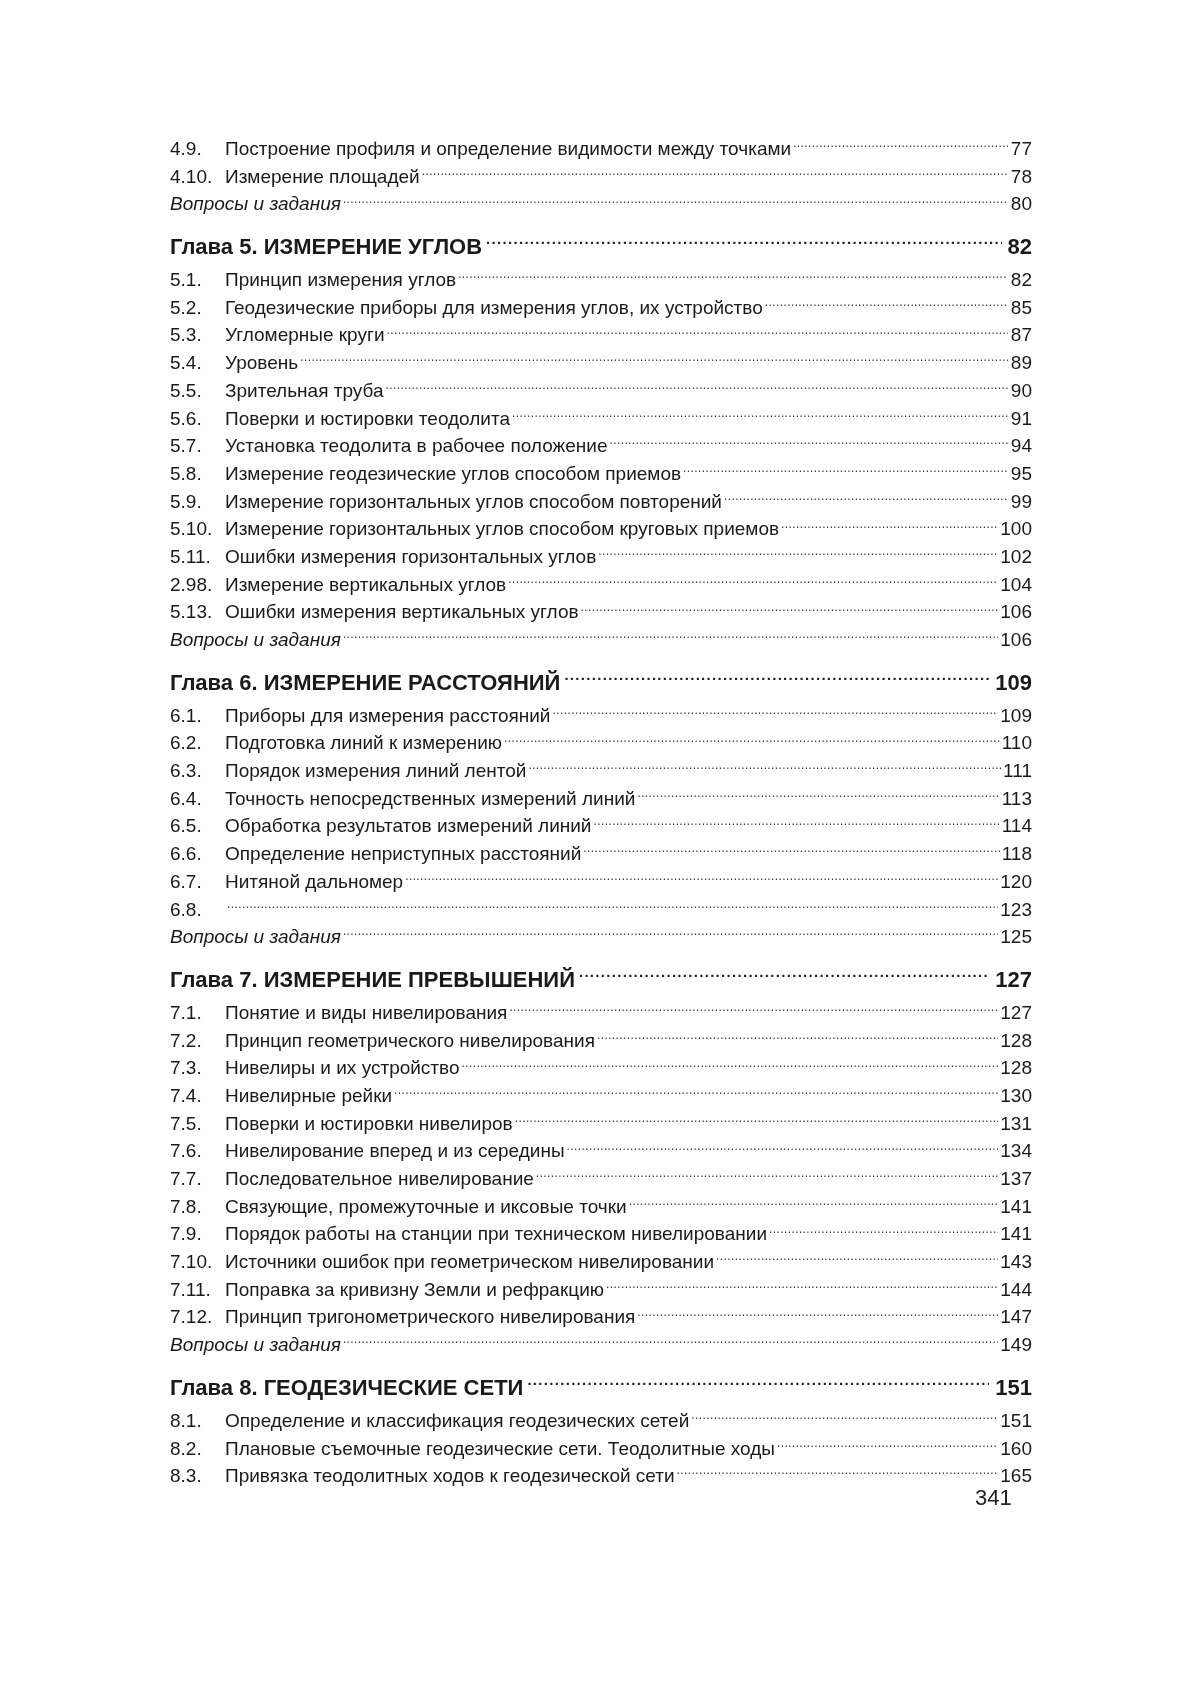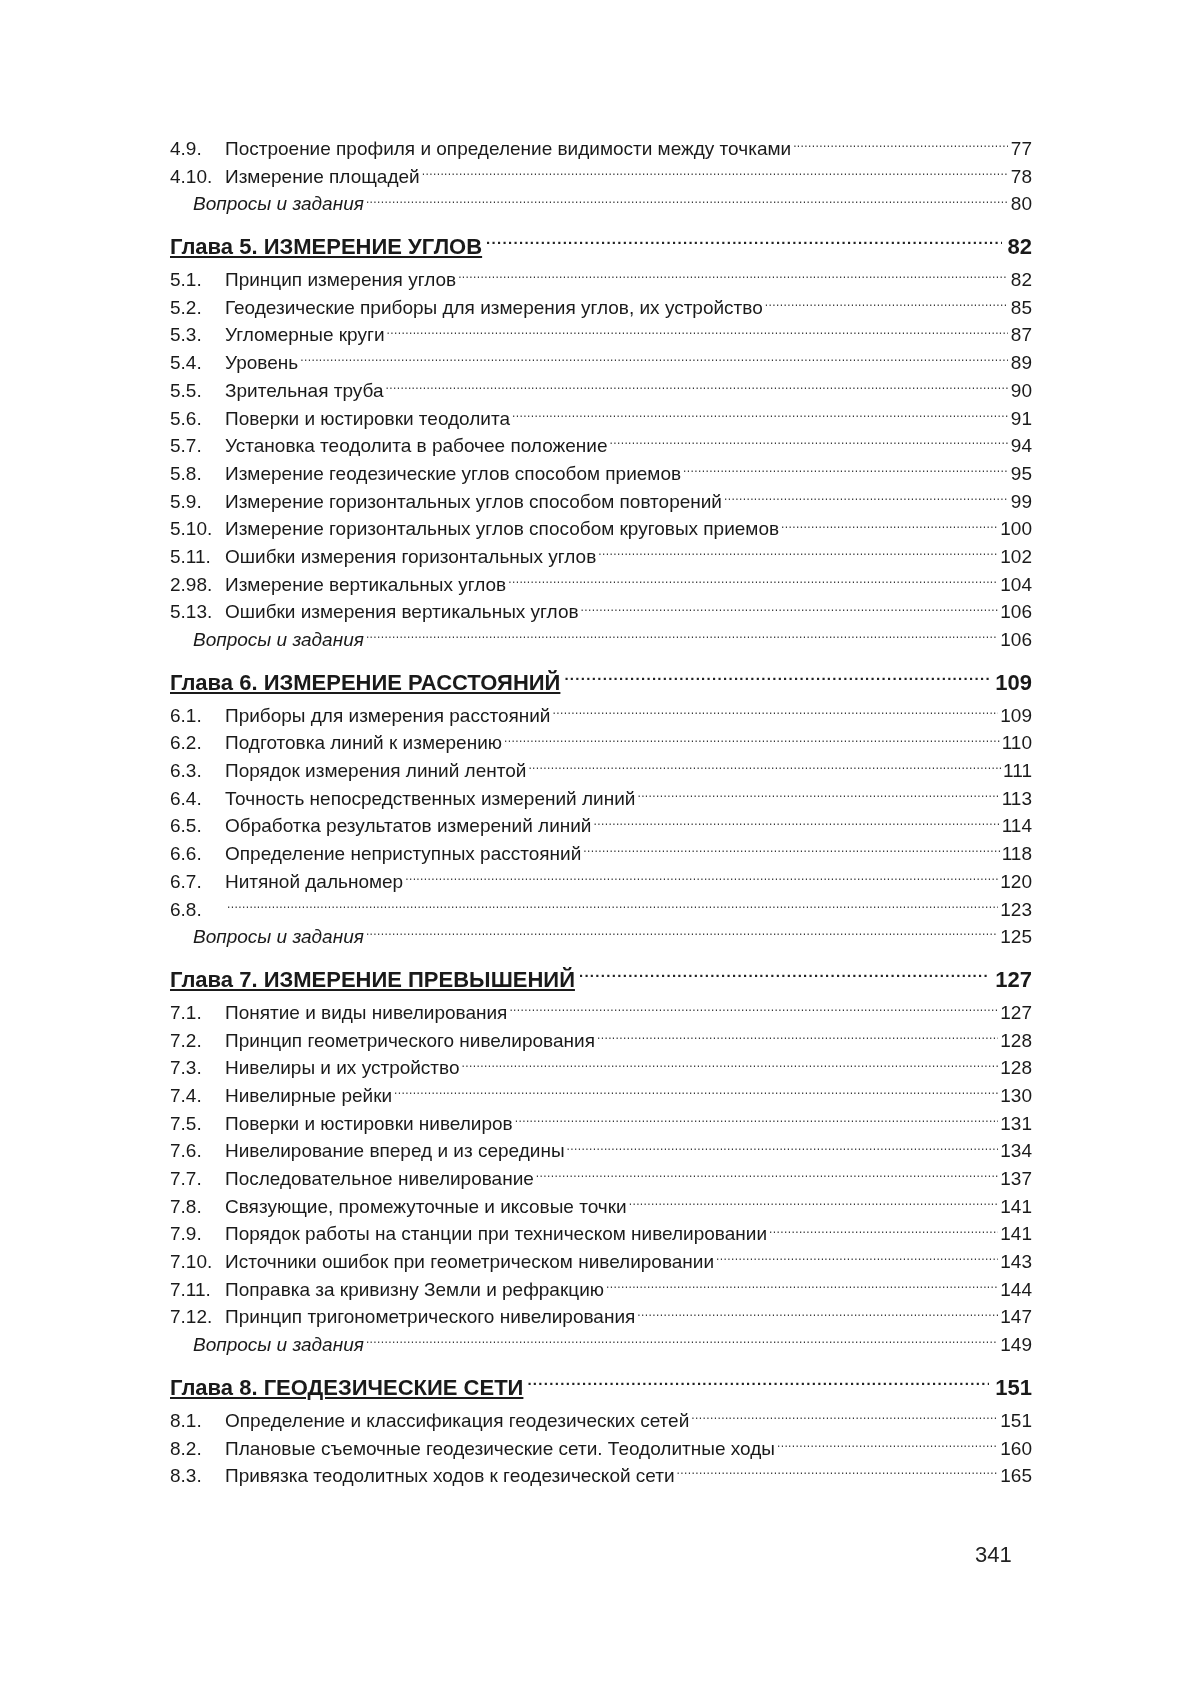--- a/index.html
+++ b/index.html
@@ -55,34 +55,33 @@
       color: #333;
       white-space: nowrap;
     }
     .row .page {
       flex: 0 0 auto;
       text-align: right;
       min-width: 22px;
     }
     .row.questions .title {
       font-style: italic;
-      margin-left: 23px;
     }
     .chapter {
       display: flex;
       align-items: baseline;
       font-size: 22px;
       font-weight: bold;
       height: 38px;
       line-height: 38px;
       margin-top: 10px;
       margin-bottom: 0px;
       white-space: nowrap;
     }
-    .chapter .title { flex: 0 0 auto; text-decoration: underline; }
+    .chapter .title { flex: 0 0 auto; }
     .chapter .leader {
       flex: 1 1 auto;
       overflow: hidden;
       margin: 0 6px 0 4px;
       position: relative;
       height: 1em;
     }
     .chapter .leader::before {
       content: "...............................................................................................................................................................................................................";
       position: absolute;
@@ -91,21 +90,21 @@
       font-size: 15px;
       font-weight: bold;
       letter-spacing: 1.3px;
       color: #222;
       white-space: nowrap;
     }
     .chapter .page { flex: 0 0 auto; }
     .page-number {
       position: absolute;
       left: 975px;
-      top: 1542px;
+      top: 1485px;
       font-size: 22px;
       color: #222;
     }
   </style>
 </head>
 <body>
 
 <div class="toc" id="toc">
     <div class="row">
       <span class="num">4.9.</span>

